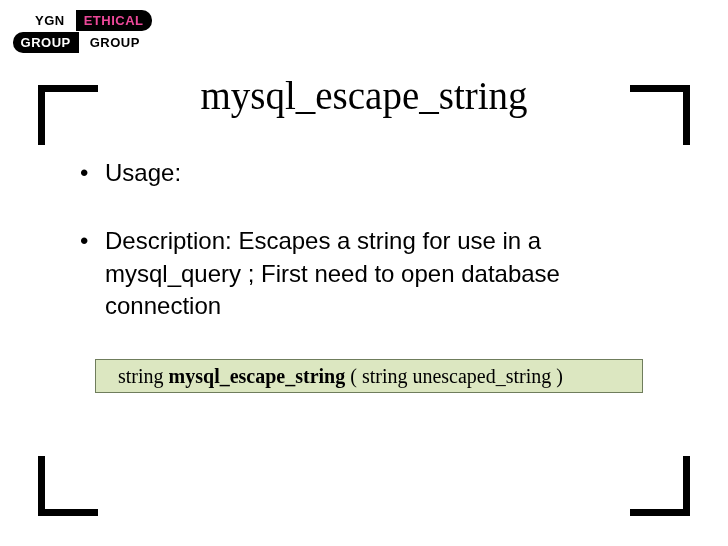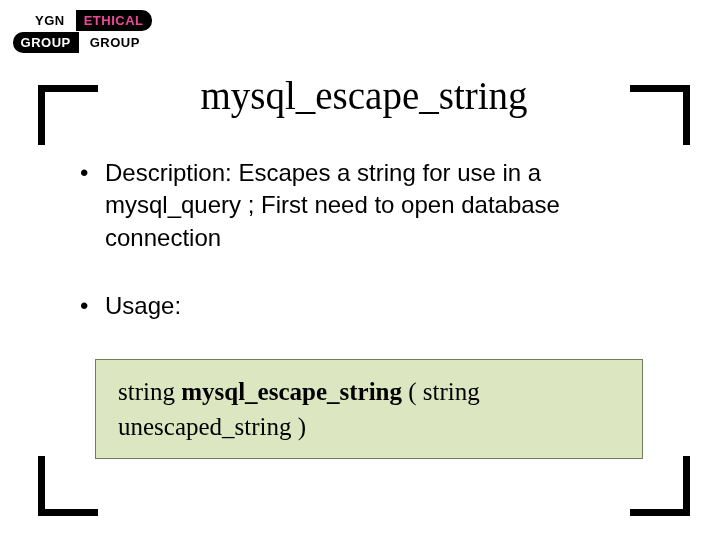--- a/index.html
+++ b/index.html
@@ -113,25 +113,25 @@
     }
     .bullet-item::before {
       content: "•";
       position: absolute;
       left: 0;
       top: 0;
     }
     .code-box {
       background: #dce7c1;
       border: 1px solid #6f7d5c;
-      padding: 14px 22px;
+      padding: 2px 22px;
       margin-left: 15px;
       margin-top: 0px;
       font-family: Georgia, 'Times New Roman', serif;
-      font-size: 25px;
+      font-size: 20px;
       line-height: 1.4;
       color: #000;
       width: 548px;
     }
     .bold {
       font-weight: bold;
     }
   </style>
 </head>
 <body>
@@ -149,19 +149,19 @@
 
 <div class="corner corner-tl"></div>
 <div class="corner corner-tr"></div>
 <div class="corner corner-bl"></div>
 <div class="corner corner-br"></div>
 
 <h1 class="title">mysql_escape_string</h1>
 
 <div class="content">
   <ul>
+    <li class="bullet-item">Usage:</li>
     <li class="bullet-item">Description: Escapes a string for use in a mysql_query ; First need to open database connection</li>
-    <li class="bullet-item">Usage:</li>
   </ul>
   <div class="code-box">
     <span>string </span><span class="bold">mysql_escape_string</span><span> ( string unescaped_string )</span>
   </div>
 </div>
 
 </body></html>

